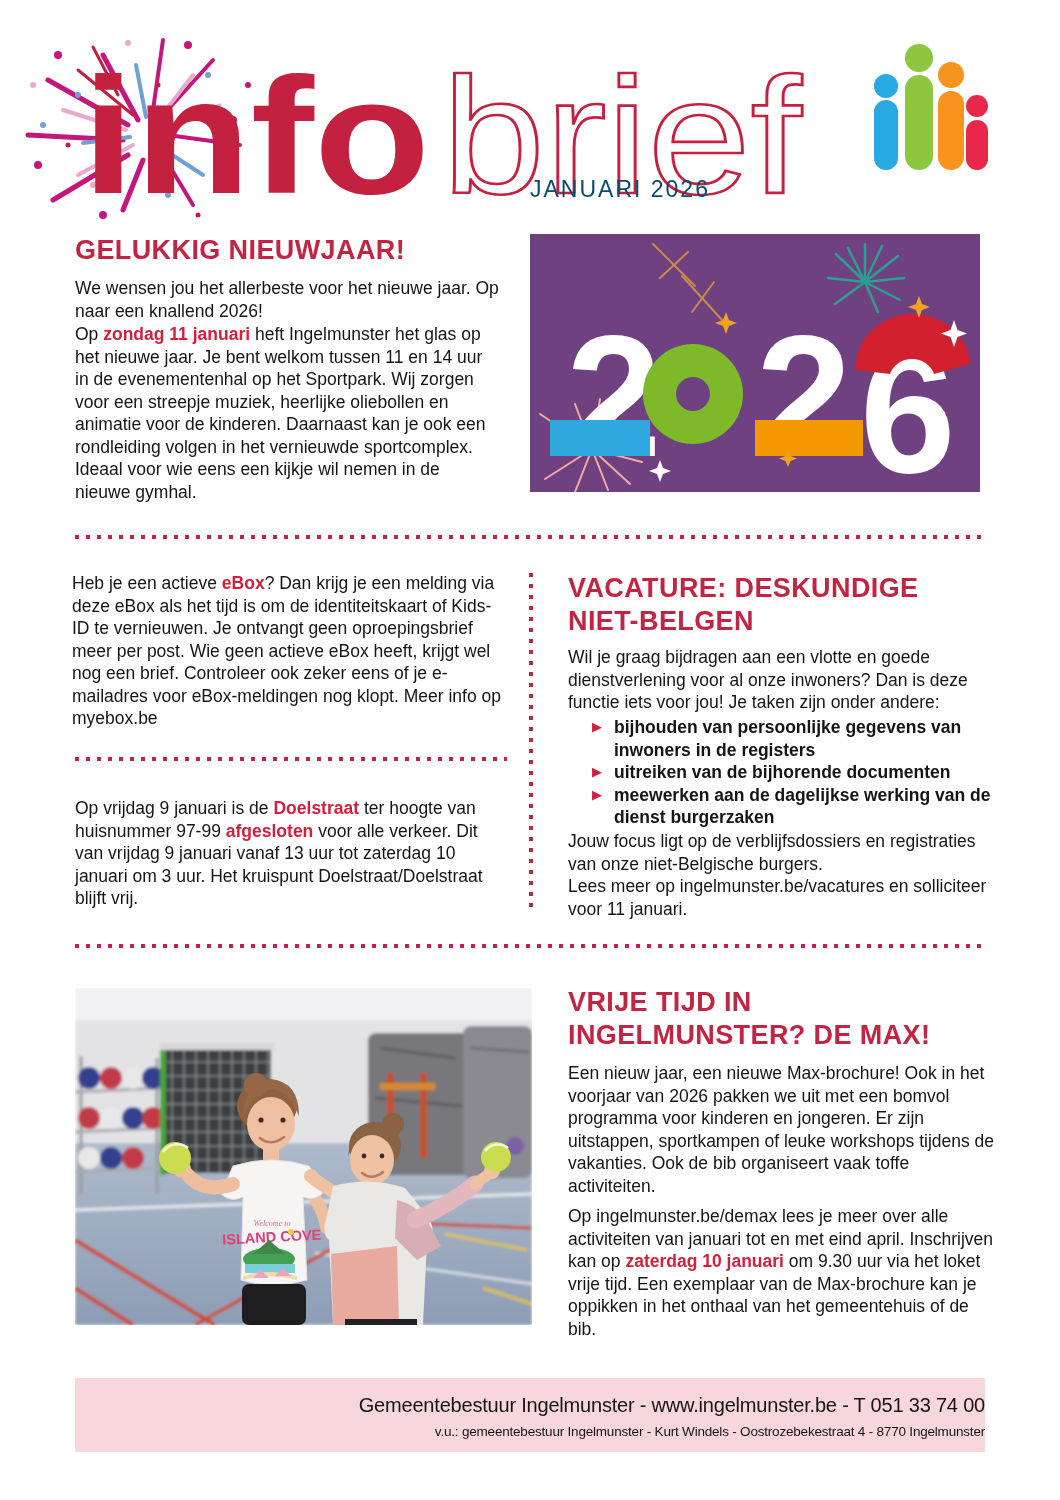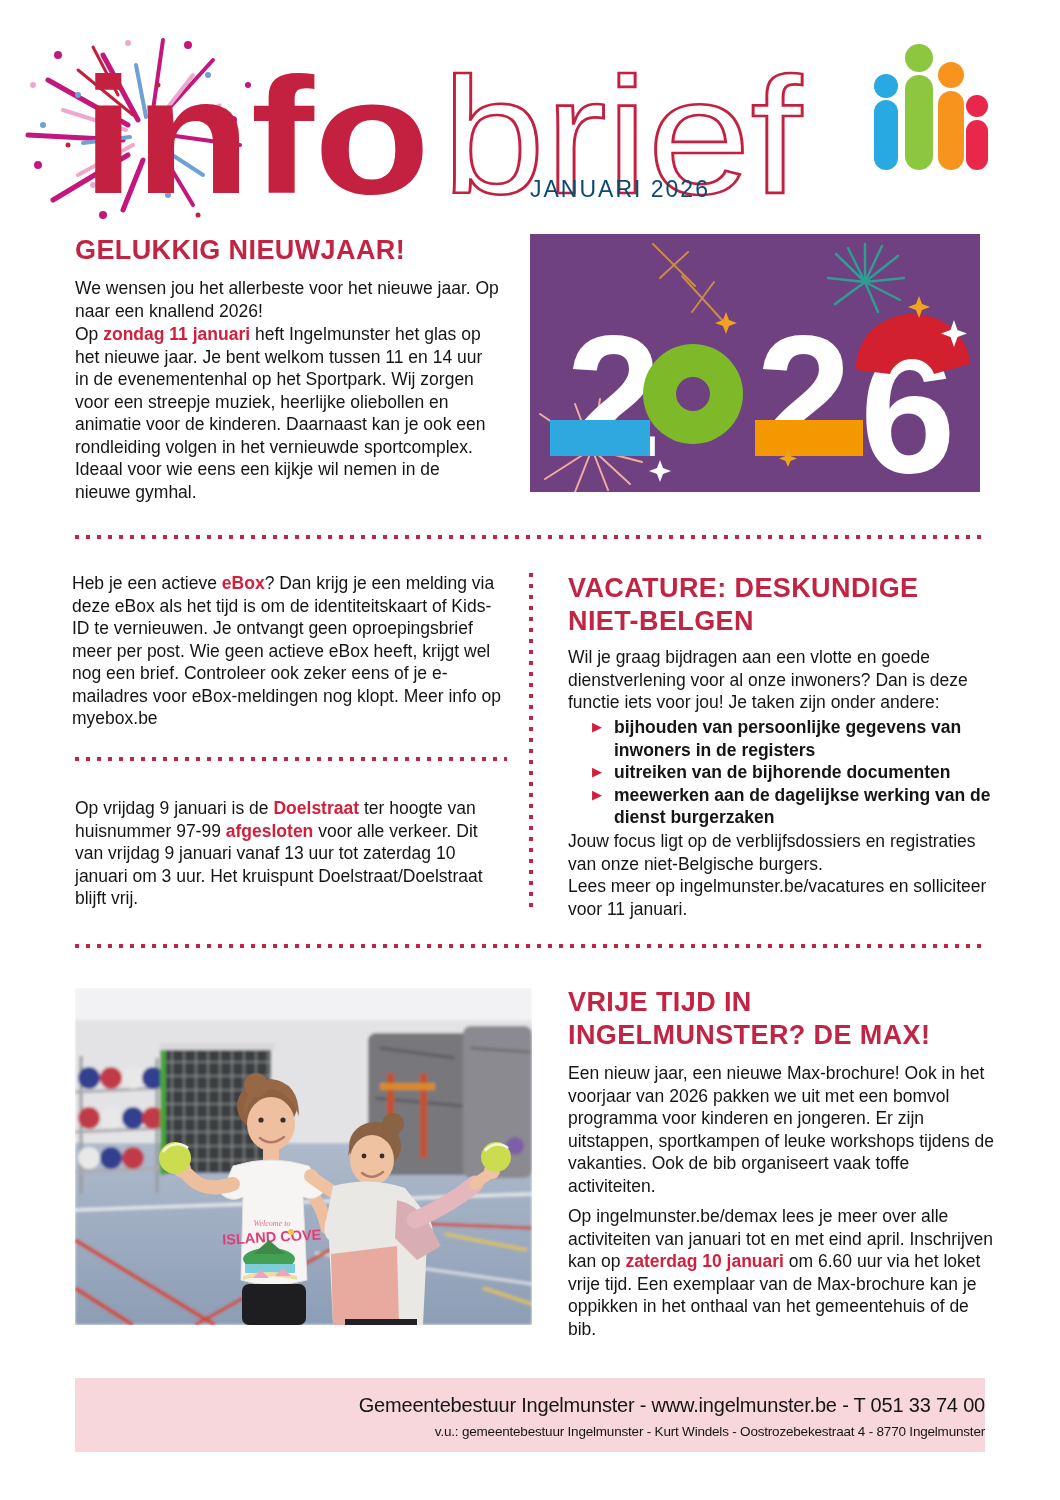--- a/index.html
+++ b/index.html
@@ -360,21 +360,21 @@
   </svg>
 
   <div class="abs h-red" style="left:568px;top:986px;width:425px;">
     <span style="display:block">VRIJE TIJD IN</span>
     <span style="display:block">INGELMUNSTER? DE MAX!</span>
   </div>
 
   <div class="abs body-text" style="left:568px;top:1062px;width:428px;">Een nieuw jaar, een nieuwe Max-brochure! Ook in het voorjaar van 2026 pakken we uit met een bomvol programma voor kinderen en jongeren. Er zijn uitstappen, sportkampen of leuke workshops tijdens de vakanties. Ook de bib organiseert vaak toffe activiteiten.</div>
 
   <div class="abs body-text" style="left:568px;top:1205px;width:432px;">
-    <span>Op ingelmunster.be/demax lees je meer over alle activiteiten van januari tot en met eind april. Inschrijven kan op </span><span class="red-b">zaterdag 10 januari</span><span> om 6.60 uur via het loket vrije tijd. Een exemplaar van de Max-brochure kan je oppikken in het onthaal van het gemeentehuis of de bib.</span>
+    <span>Op ingelmunster.be/demax lees je meer over alle activiteiten van januari tot en met eind april. Inschrijven kan op </span><span class="red-b">zaterdag 10 januari</span><span> om 9.30 uur via het loket vrije tijd. Een exemplaar van de Max-brochure kan je oppikken in het onthaal van het gemeentehuis of de bib.</span>
   </div>
 
   <div class="abs footer-box" style="left:75px;top:1378px;width:910px;height:74px;">
     <div class="footer-line1">Gemeentebestuur Ingelmunster - www.ingelmunster.be - T 051 33 74 00</div>
     <div class="footer-line2">v.u.: gemeentebestuur Ingelmunster - Kurt Windels - Oostrozebekestraat 4 - 8770 Ingelmunster</div>
   </div>
 
 </div>
 
 </body></html>

